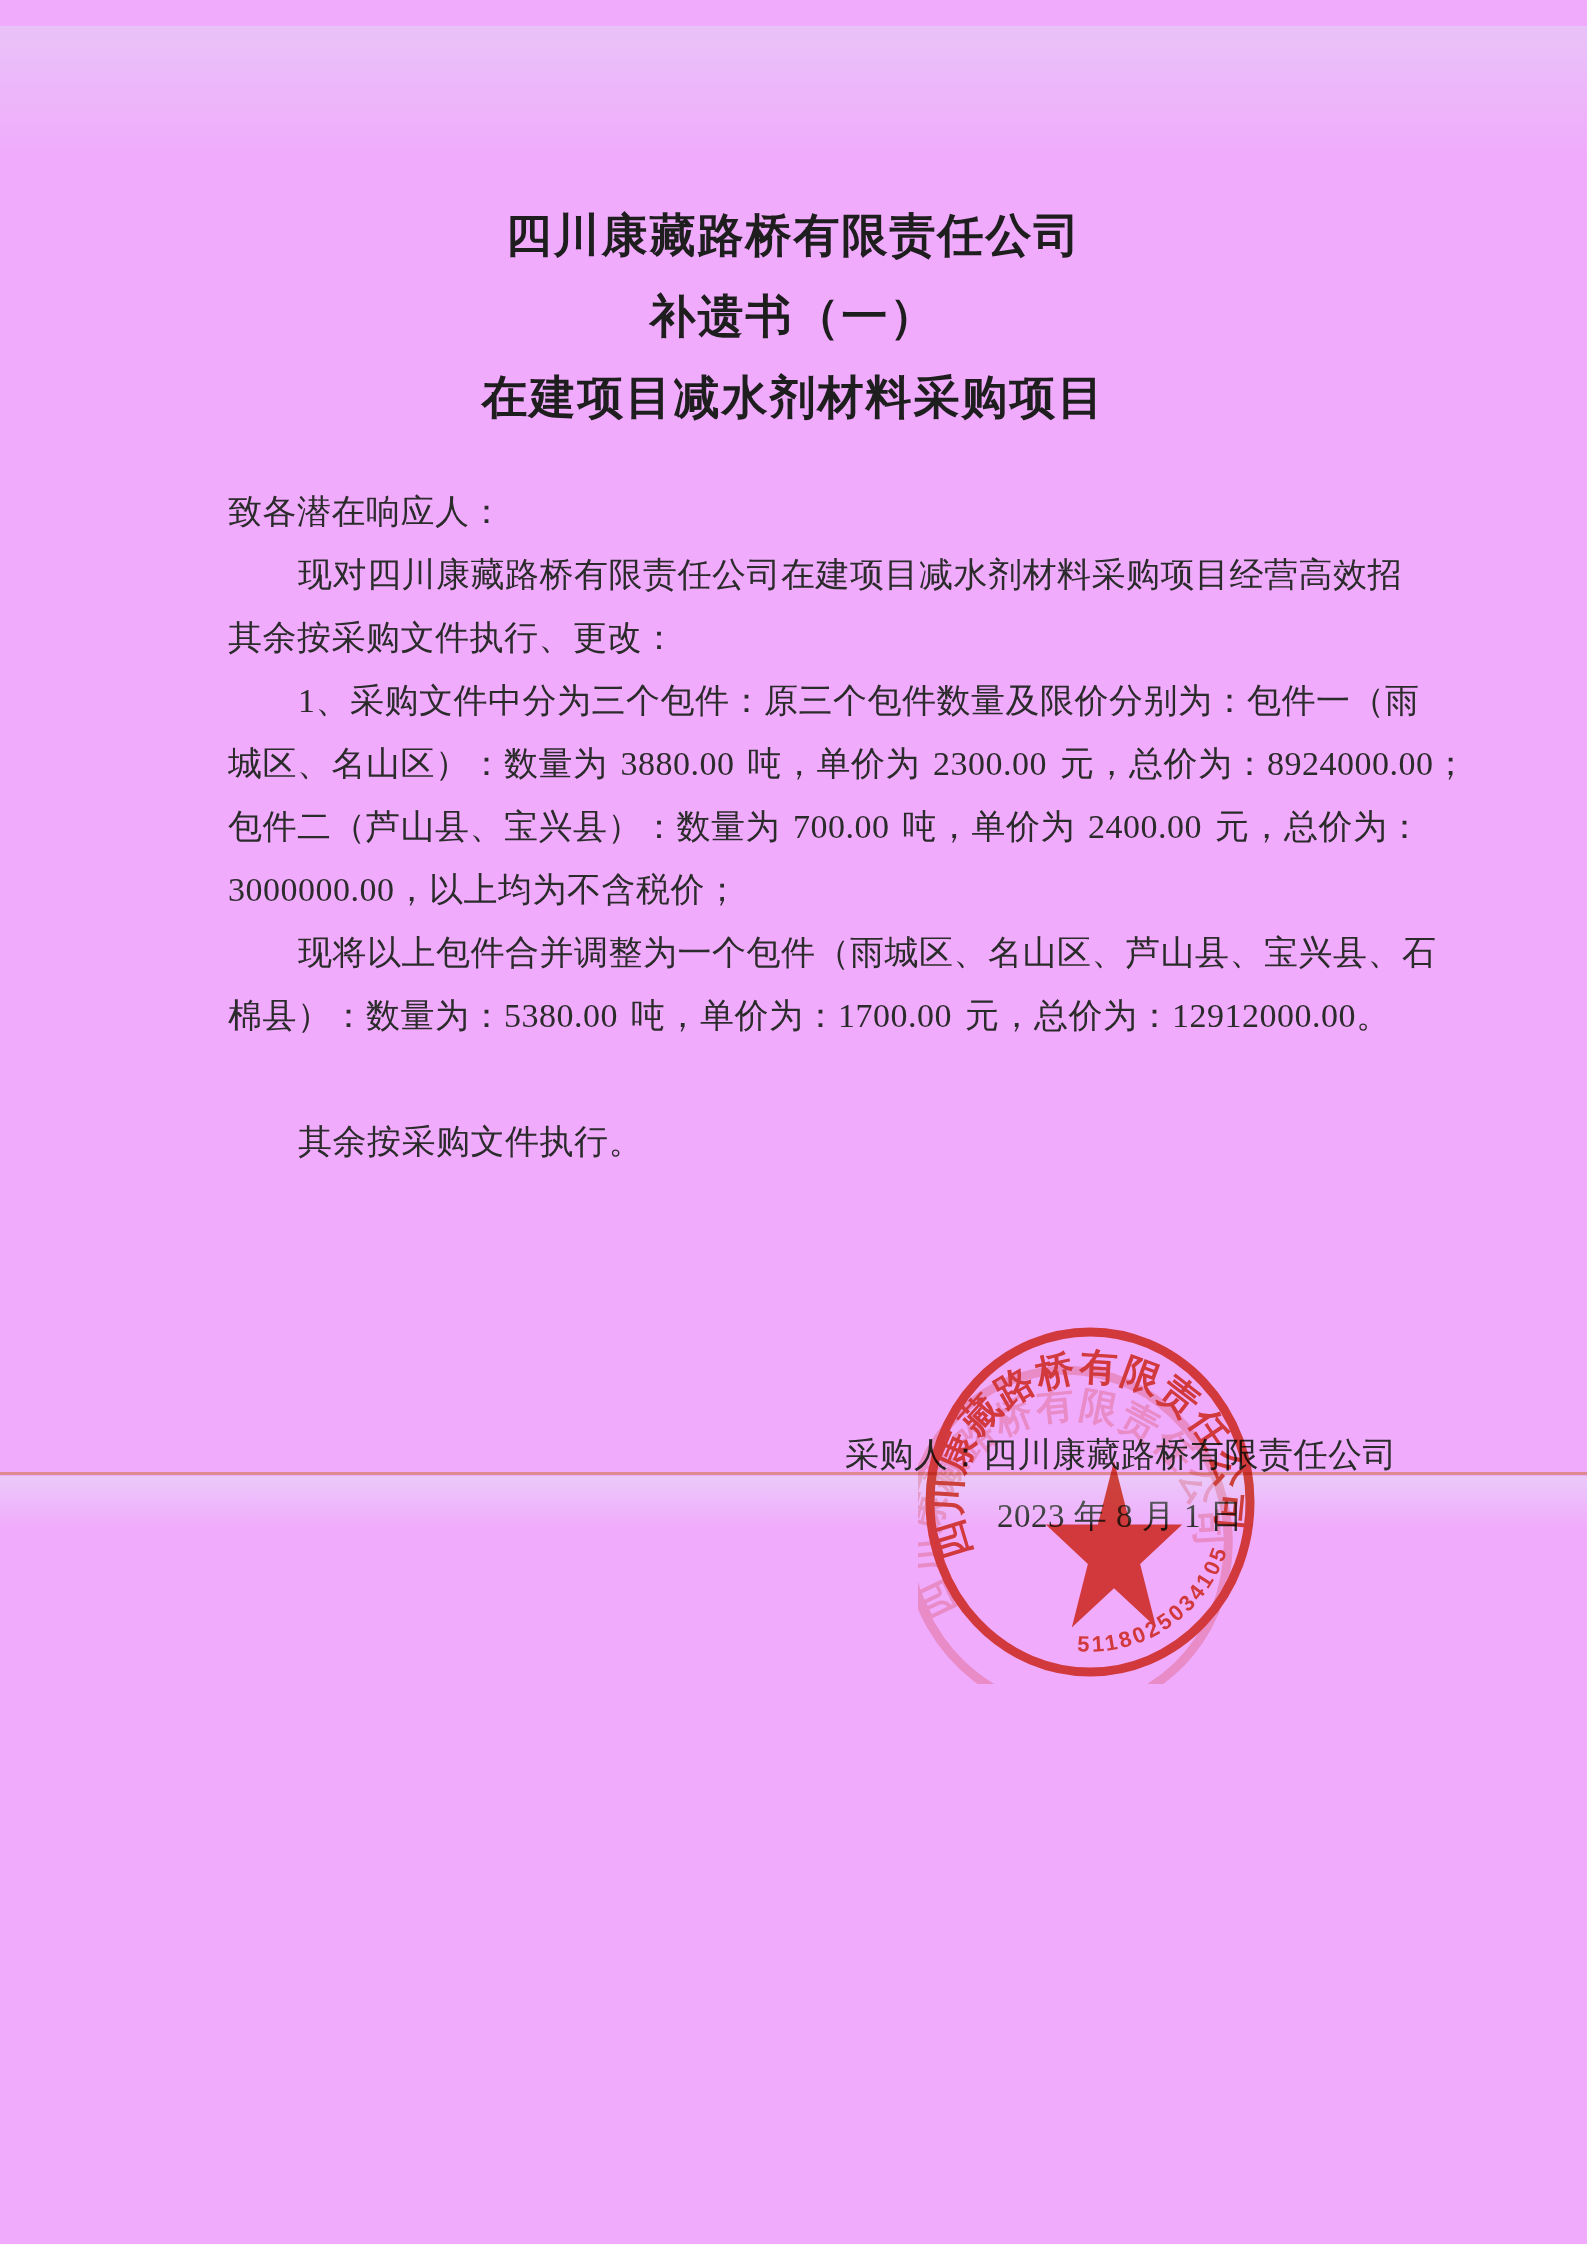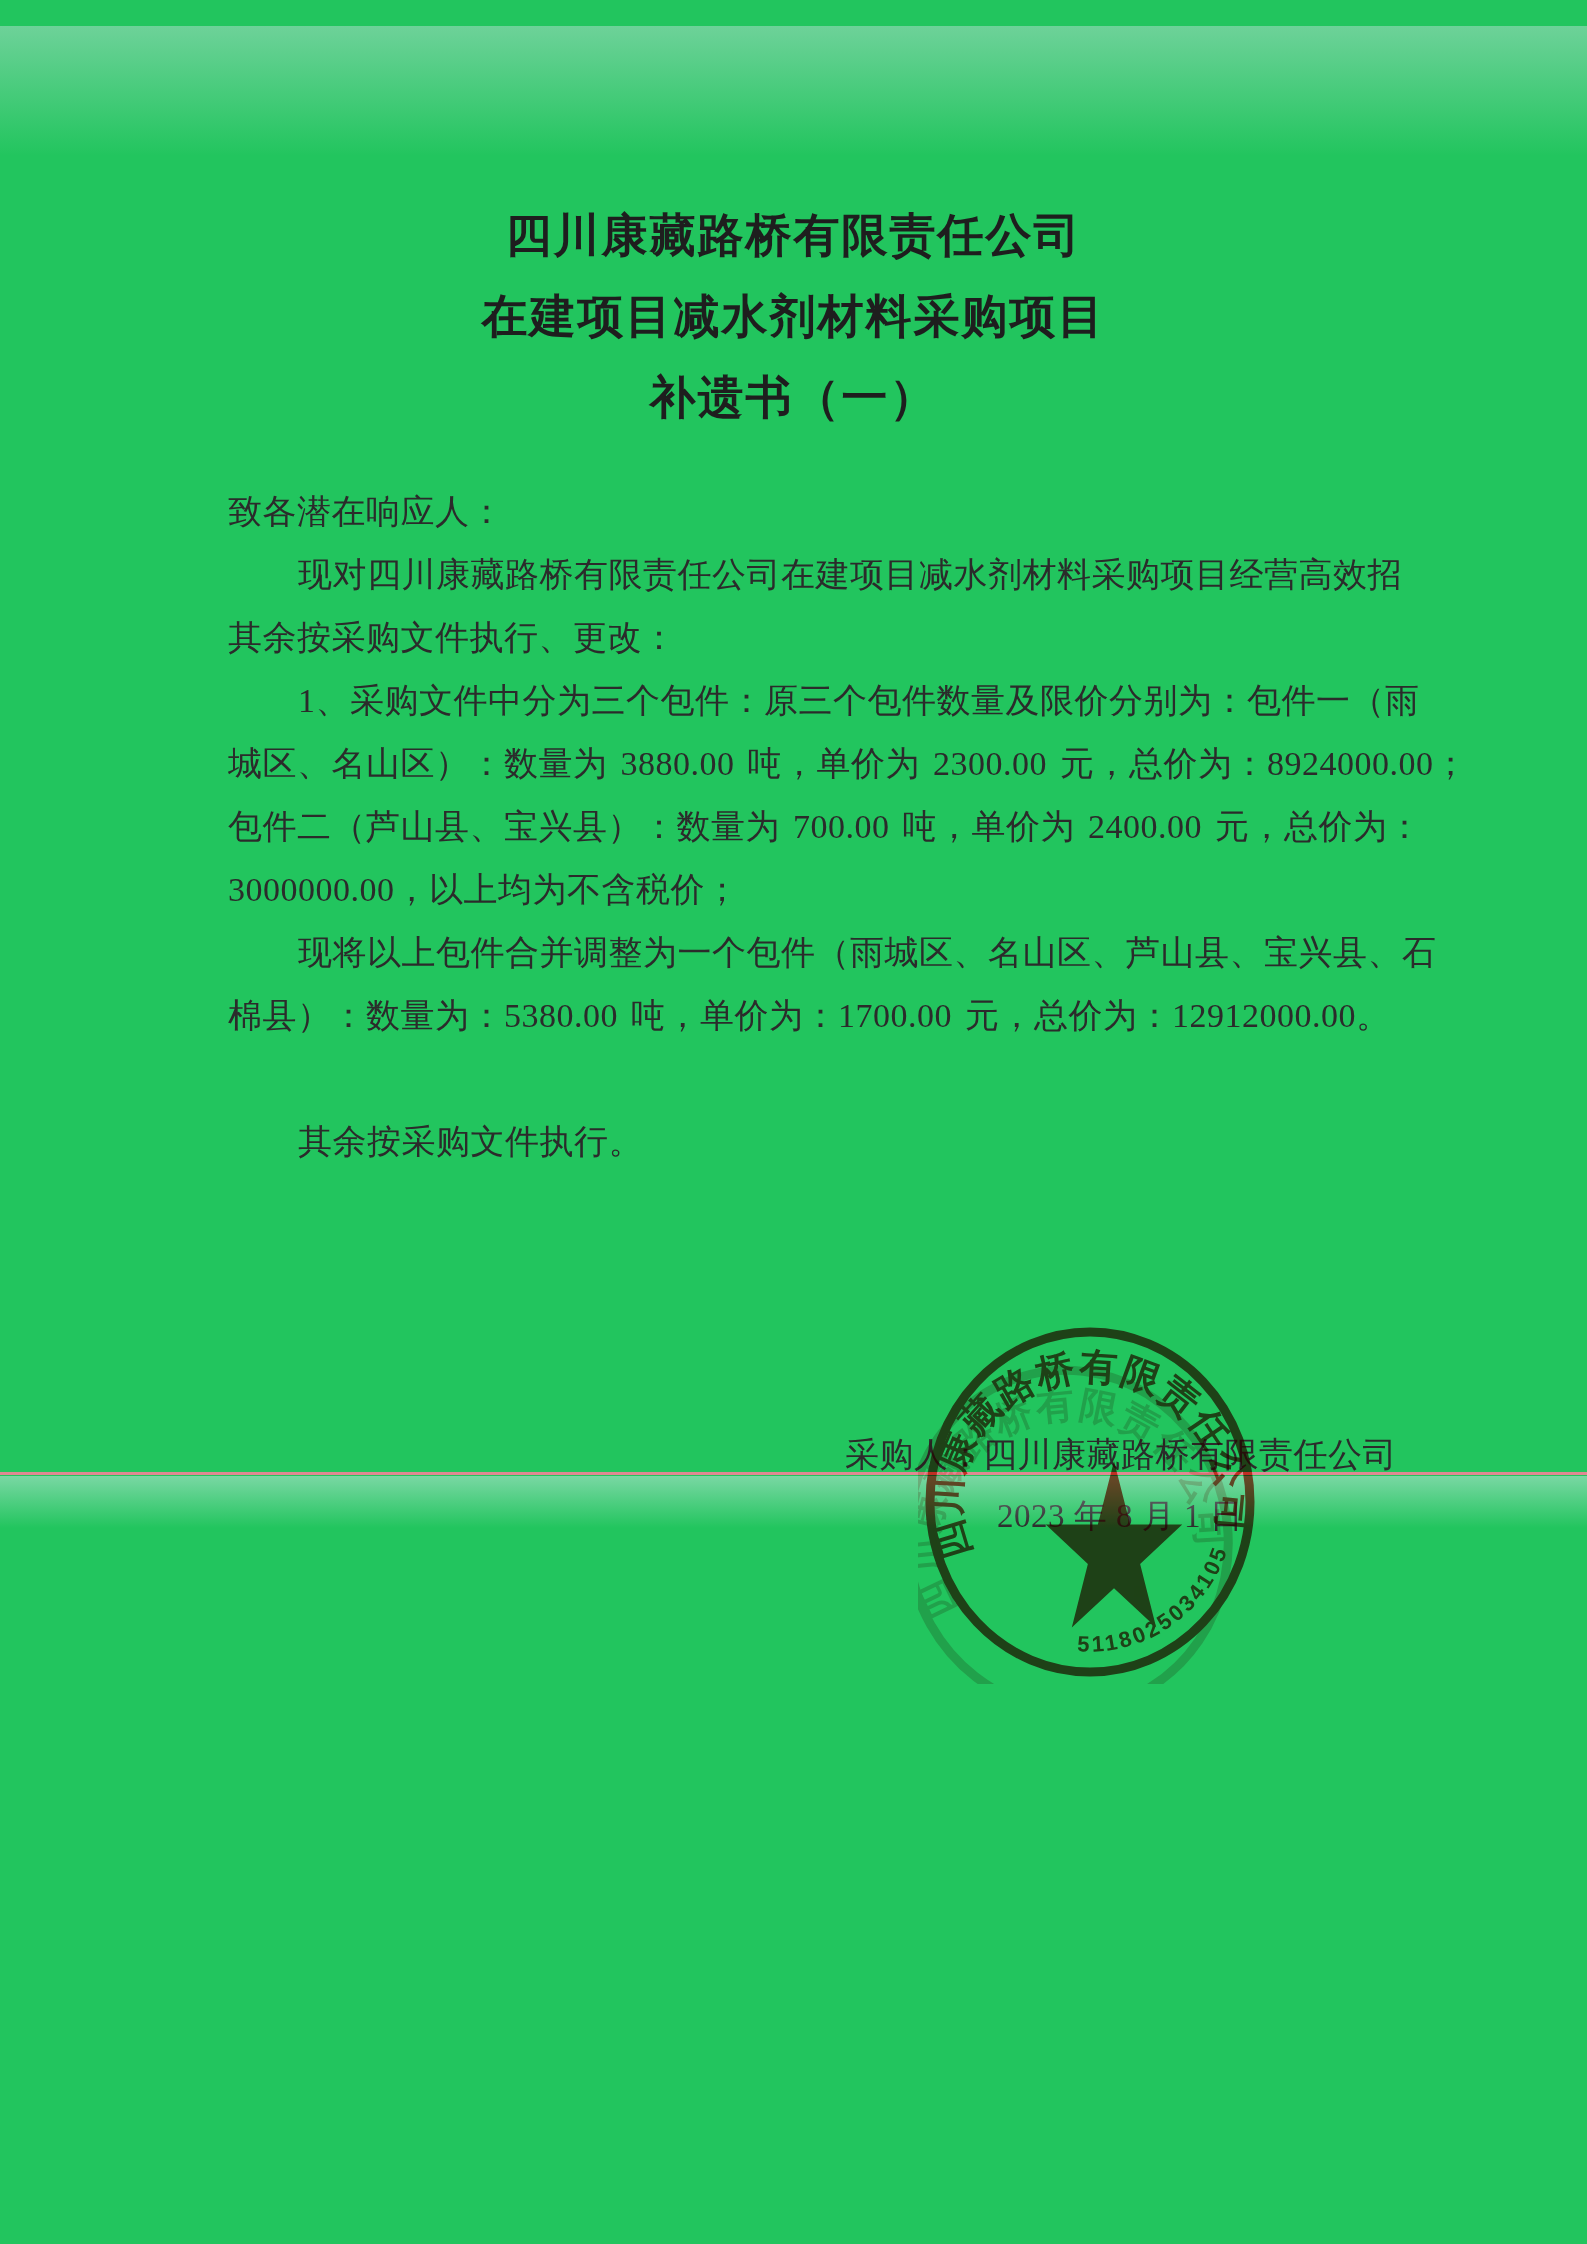--- a/index.html
+++ b/index.html
@@ -1,20 +1,20 @@
 <!DOCTYPE html>
 <html><head>
 <meta charset="utf-8">
 <style>
   html, body { margin: 0; padding: 0; background: #ffffff; }
   .page {
     position: relative;
     width: 1587px;
     height: 2244px;
-    background: #22c55e;
+    background: #f0abfc;
     overflow: hidden;
     font-family: "Liberation Serif", "DejaVu Serif", serif;
     color: #2d2d2d;
   }
   
   .scan-band-top {
     position: absolute; left: 0; right: 0; top: 26px; height: 130px;
     background: linear-gradient(180deg, rgba(222,229,241,0.40), rgba(255,255,255,0));
     pointer-events: none;
   }
@@ -81,22 +81,22 @@
 </style>
 </head>
 <body>
 
 <div class="page">
 
   <div class="scan-band-top"></div>
 
   <div class="titles">
     <div class="title-line">四川康藏路桥有限责任公司</div>
+    <div class="title-line">补遗书（一）</div>
     <div class="title-line">在建项目减水剂材料采购项目</div>
-    <div class="title-line">补遗书（一）</div>
   </div>
 
   <div class="body-text">
       <div class="line">致各潜在响应人：</div>
       <div class="line indent-2">现对四川康藏路桥有限责任公司在建项目减水剂材料采购项目经营高效招</div>
       <div class="line">其余按采购文件执行、更改：</div>
       <div class="line indent-2">1、采购文件中分为三个包件：原三个包件数量及限价分别为：包件一（雨</div>
       <div class="line">城区、名山区）：数量为 3880.00 吨，单价为 2300.00 元，总价为：8924000.00；</div>
       <div class="line">包件二（芦山县、宝兴县）：数量为 700.00 吨，单价为 2400.00 元，总价为：</div>
       <div class="line">3000000.00，以上均为不含税价；</div>

